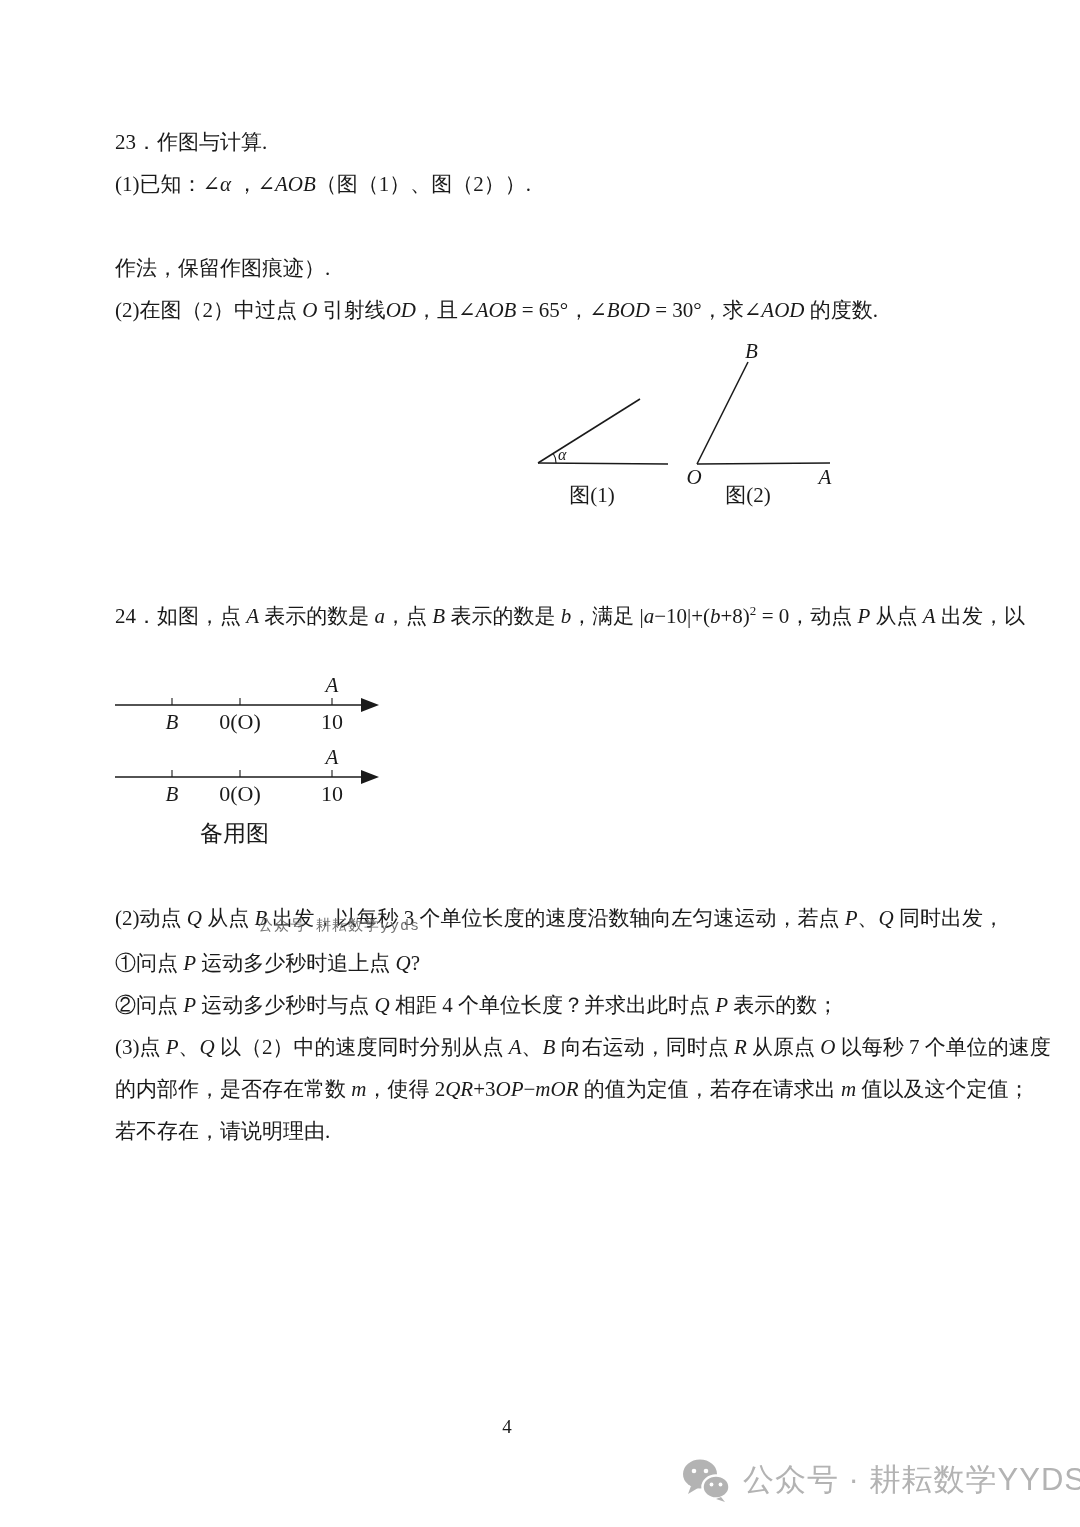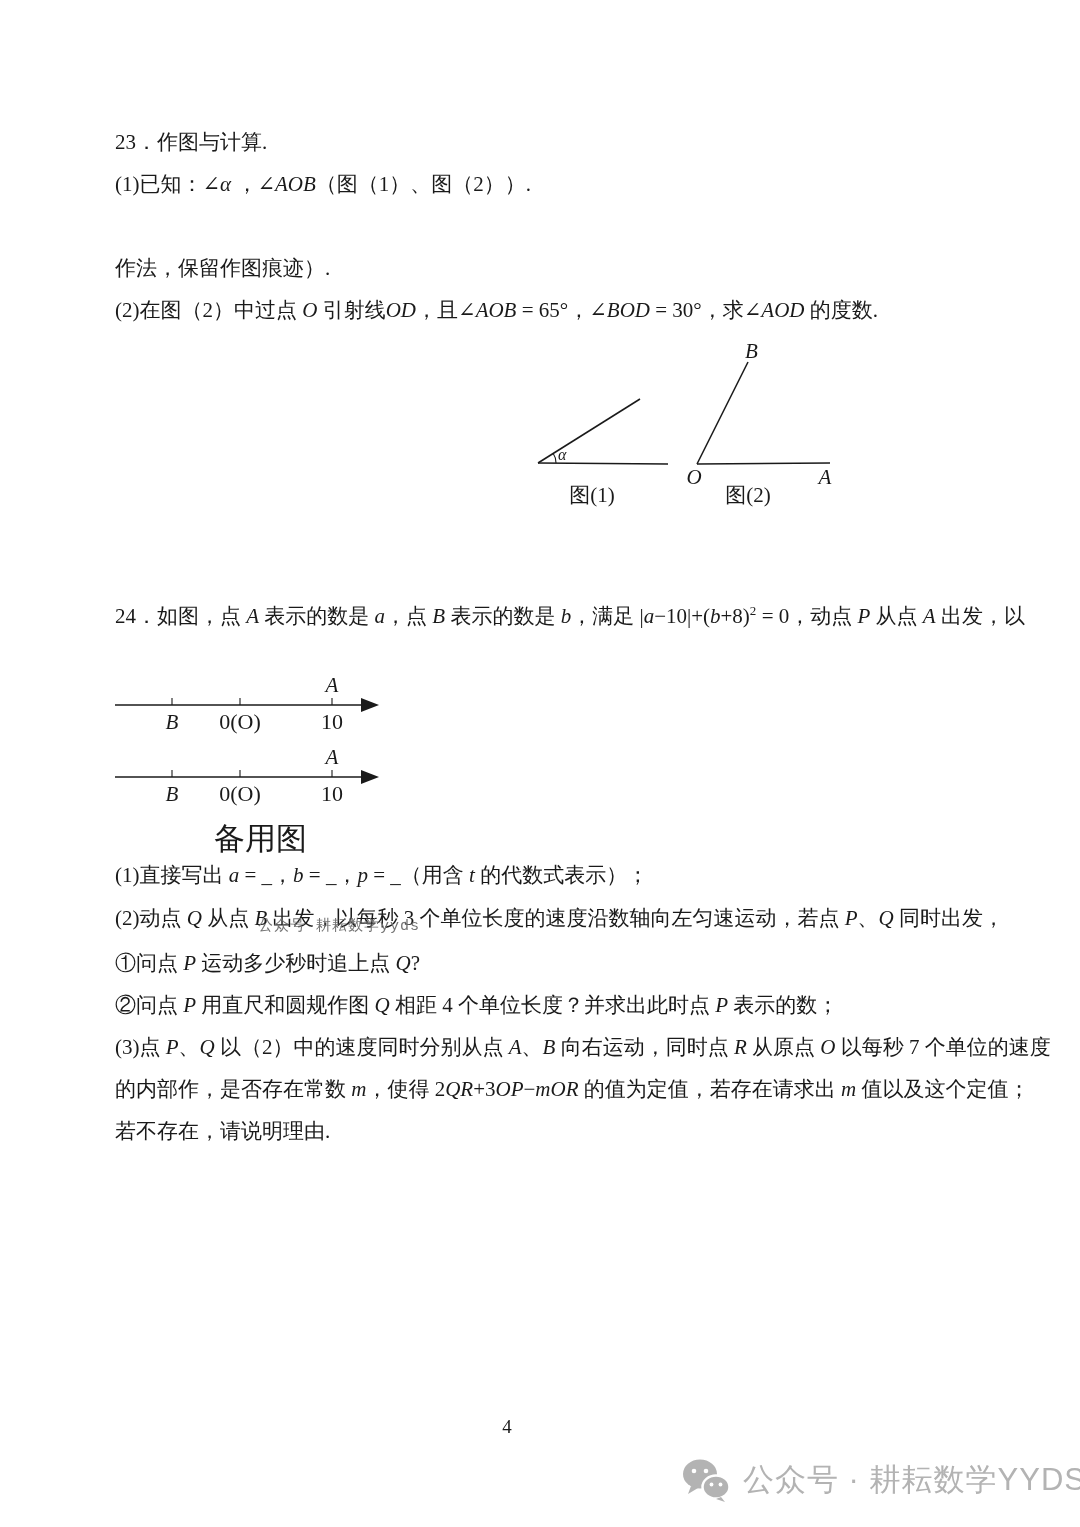--- a/index.html
+++ b/index.html
@@ -26,22 +26,22 @@
     font-family:"Liberation Serif","DejaVu Serif",serif;
     fill:#1a1a1a;
   }
   svg .lbl-italic{font-style:italic;font-size:21px;}
   svg .lbl-num{font-size:22px;}
   svg .lbl-caption{font-size:21px;}
   svg .lbl-alpha{font-style:italic;font-size:16px;}
   .fig-line{stroke:#1a1a1a;stroke-width:1.5;fill:none;}
   .fig-line-thin{stroke:#1a1a1a;stroke-width:1.1;fill:none;}
   .backup-caption{
-    position:absolute;left:214px;top:818px;
-    font-size:31px;margin:0;
+    position:absolute;left:200px;top:818px;
+    font-size:23px;margin:0;
   }
   .watermark{
     position:absolute;left:258px;top:916px;
     font-size:15px;color:#737373;
     font-family:Liberation Mono, monospace;
     letter-spacing:1px;
   }
   .page-number{
     position:absolute;left:0;right:66px;top:1416px;
     text-align:center;font-size:19px;margin:0;
@@ -103,24 +103,23 @@
     <path class="fig-line-thin" d="M135,22 L135,29"></path>
     <path class="fig-line-thin" d="M227,22 L227,29"></path>
     <text class="lbl-italic" x="67" y="53" text-anchor="middle">B</text>
     <text class="lbl-num" x="135" y="53" text-anchor="middle">0(O)</text>
     <text class="lbl-num" x="227" y="53" text-anchor="middle">10</text>
     <text class="lbl-italic" x="227" y="16" text-anchor="middle">A</text>
   </svg>
 
   <p class="backup-caption">备用图</p>
 
-  <p class="tline" style="top:860px"><span>(1)直接写出 </span><span class="it">a</span><span> = _，</span><span class="it">b</span><span> = _，</span><span class="it">p</span><span> = _（用含 </span><span class="it">t</span><span> 的代数式表示）；</span></p>
   <p class="tline" style="top:903px"><span>(2)动点 </span><span class="it">Q</span><span> 从点 </span><span class="it">B</span><span> 出发，以每秒 3 个单位长度的速度沿数轴向左匀速运动，若点 </span><span class="it">P</span><span>、</span><span class="it">Q</span><span> 同时出发，</span></p>
   <p class="tline" style="top:948px"><span>①问点 </span><span class="it">P</span><span> 运动多少秒时追上点 </span><span class="it">Q</span><span>?</span></p>
-  <p class="tline" style="top:990px"><span>②问点 </span><span class="it">P</span><span> 用直尺和圆规作图 </span><span class="it">Q</span><span> 相距 4 个单位长度？并求出此时点 </span><span class="it">P</span><span> 表示的数；</span></p>
+  <p class="tline" style="top:990px"><span>②问点 </span><span class="it">P</span><span> 运动多少秒时与点 </span><span class="it">Q</span><span> 相距 4 个单位长度？并求出此时点 </span><span class="it">P</span><span> 表示的数；</span></p>
   <p class="tline" style="top:1032px"><span>(3)点 </span><span class="it">P</span><span>、</span><span class="it">Q</span><span> 以（2）中的速度同时分别从点 </span><span class="it">A</span><span>、</span><span class="it">B</span><span> 向右运动，同时点 </span><span class="it">R</span><span> 从原点 </span><span class="it">O</span><span> 以每秒 7 个单位的速度</span></p>
   <p class="tline" style="top:1074px"><span>的内部作，是否存在常数 </span><span class="it">m</span><span>，使得 2</span><span class="it">QR</span><span>+3</span><span class="it">OP</span><span>−</span><span class="it">mOR</span><span> 的值为定值，若存在请求出 </span><span class="it">m</span><span> 值以及这个定值；</span></p>
   <p class="tline" style="top:1116px"><span>若不存在，请说明理由.</span></p>
 
   <div class="watermark">公众号 耕耘数学yyds</div>
 
   <p class="page-number">4</p>
 
   <div class="footer">
     <svg width="50" height="44" viewBox="0 0 50 44">

